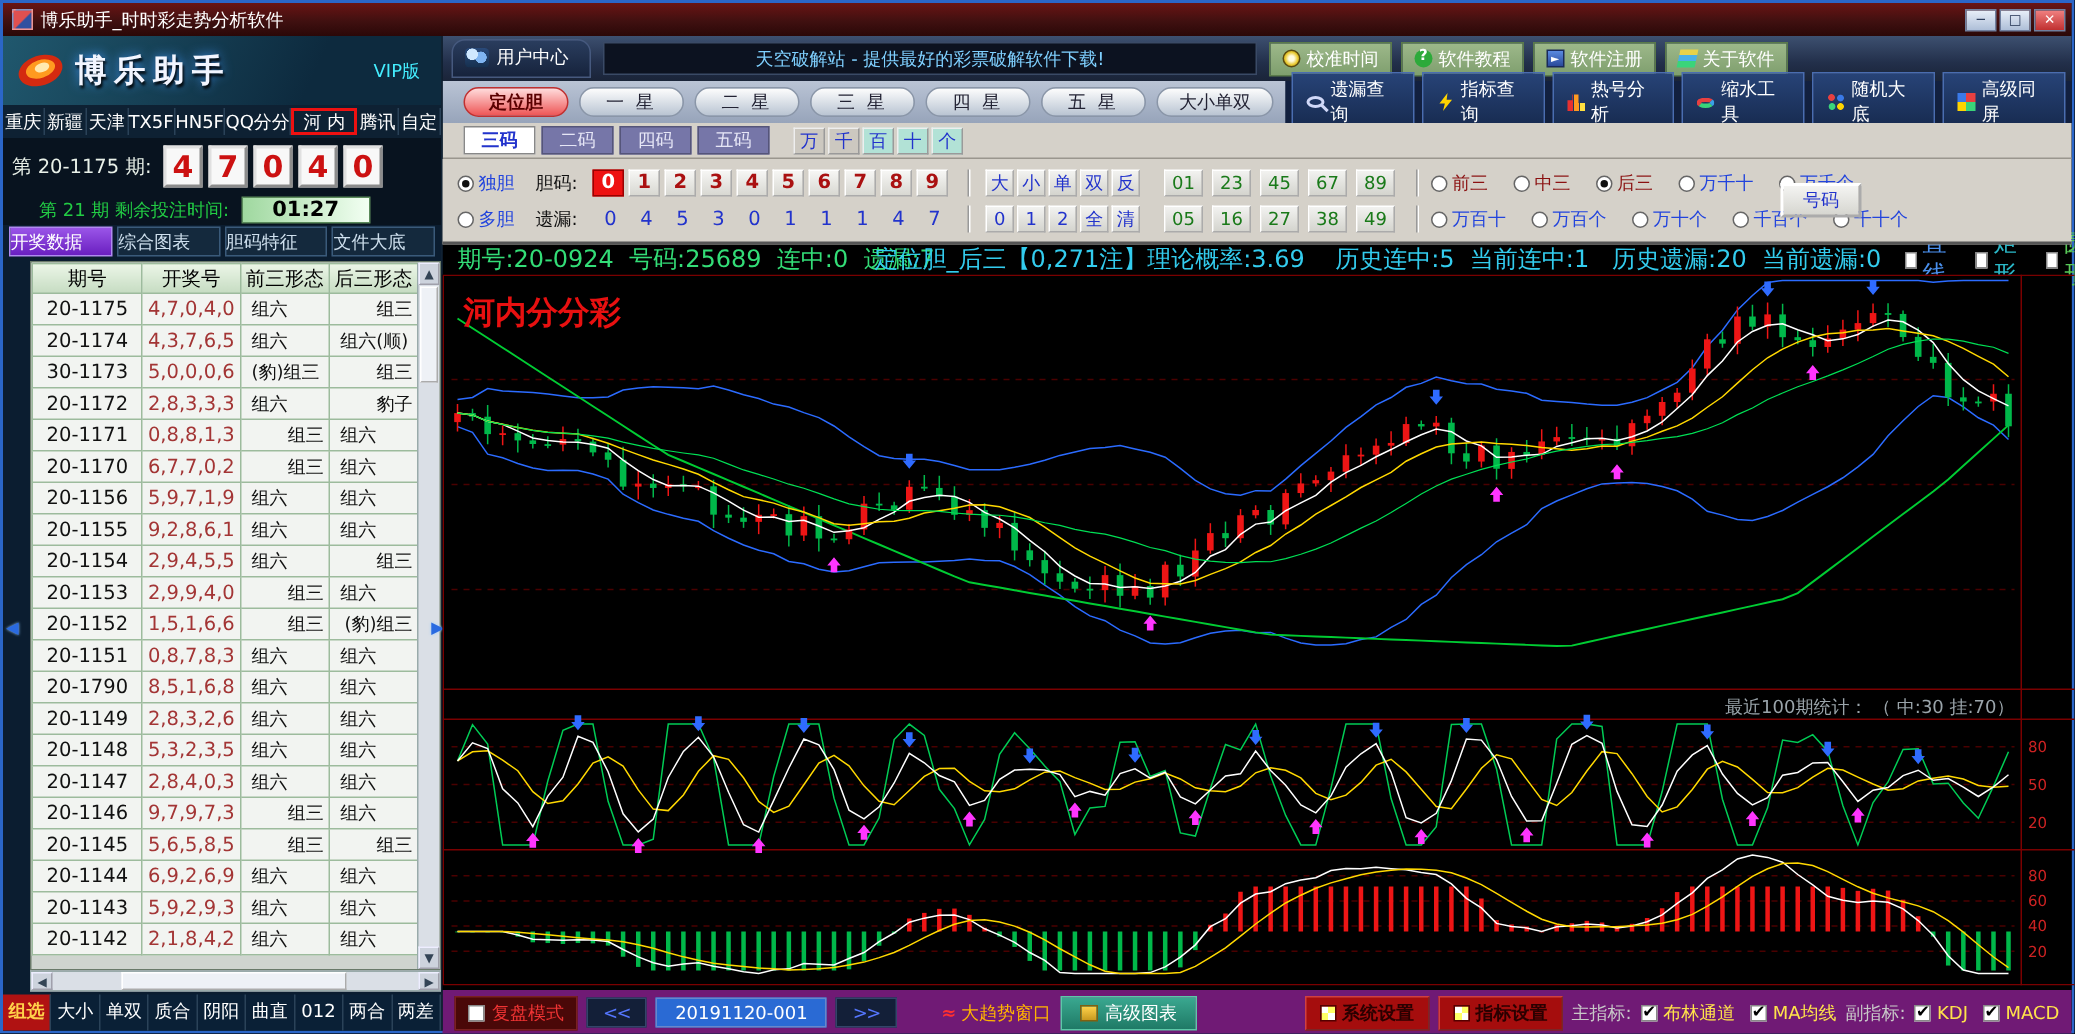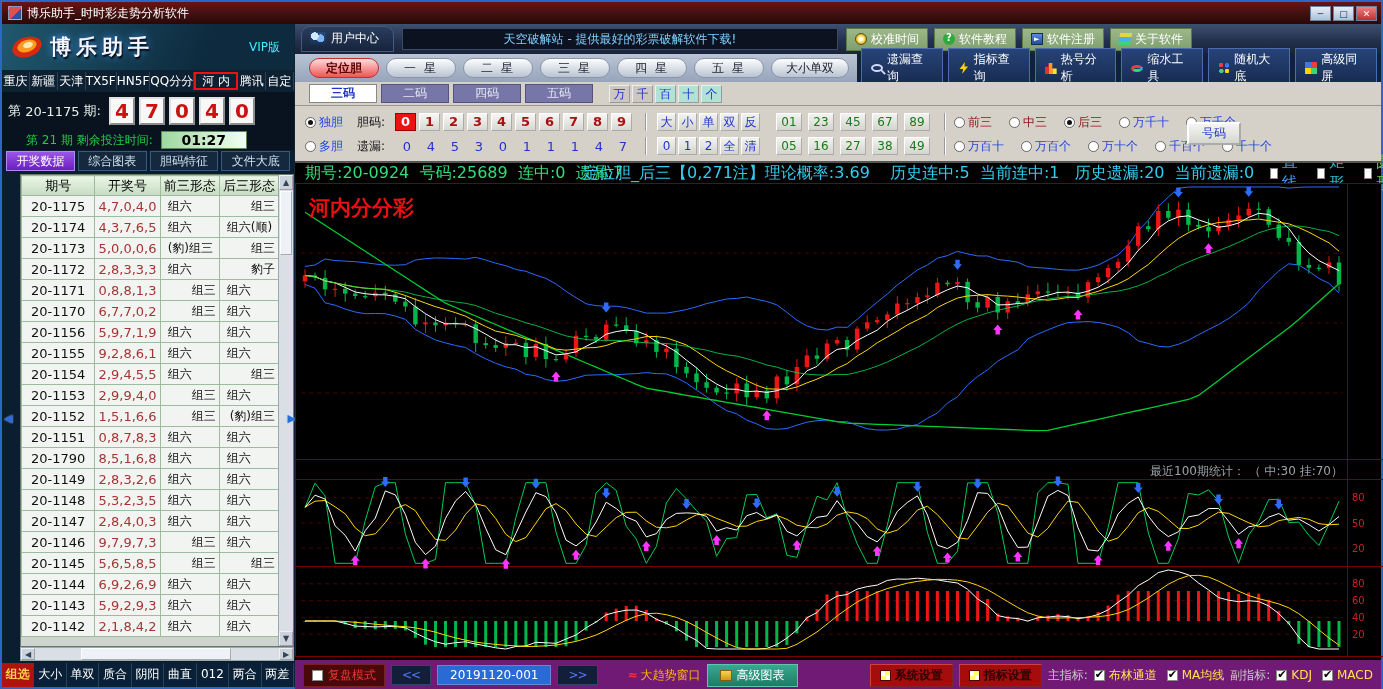--- a/index.html
+++ b/index.html
@@ -20,21 +20,21 @@
 .lotto-tabs{height:22px;background:#0e2133;display:flex;align-items:center;color:#fff}
 .ltab{flex:1;text-align:center;border-right:1px solid #2a4258;line-height:18px;cursor:pointer;white-space:nowrap;font-size:12px}
 .ltab.active{border:2px solid #ee1111;line-height:14px;flex:0 0 44px}
 .period{height:38px;background:#08131f;display:flex;align-items:center;padding:0 6px;color:#e9f1e9;font-size:13px}
 .digits{display:flex;gap:4px;margin-left:8px}
 .digit{width:26px;height:28px;background:#f8f8f8;border:2px outset #e0e0e0;color:#cc1111;font-size:20px;font-weight:bold;text-align:center;line-height:24px}
 .countdown{height:20px;display:flex;align-items:center;padding:0 6px;background:#08131f}
 .cd-label{color:#22cc44;font-size:12px;margin-left:18px}
 .cd-time{margin-left:8px;width:86px;text-align:center;background:linear-gradient(90deg,#9fd89f,#f2fff2);color:#000;font-weight:bold;font-size:14px;border:1px solid #5a8a5a}
 .view-tabs{height:22px;display:flex;gap:3px;padding:1px 4px;background:#0b1d30}
-.vtab{flex:1;text-align:center;line-height:19px;background:#14293d;border:1px solid #3a5a7a;color:#cfe0ee;cursor:pointer}
+.vtab{flex:1;text-align:left;line-height:19px;background:#14293d;border:1px solid #3a5a7a;color:#cfe0ee;cursor:pointer}
 .vtab.sel{background:linear-gradient(#9a55e8,#6a1fc0);color:#fff;border-color:#b08af0}
 .table-wrap{flex:1;position:relative;margin:2px 0 0 18px;background:#cfd4cf;overflow:hidden;border:1px solid #6a7a6a}
 .dtable{border-collapse:collapse;width:258px;table-layout:fixed;background:#f2f4f1}
 .dtable th{height:20px;background:linear-gradient(#eaf5e6,#c6dcc2);border:1px solid #9dbb9d;font-weight:normal;color:#000;font-size:13px}
 .dtable td{height:21px;border:1px solid #9dbb9d;font-size:13px;text-align:center;color:#111;overflow:hidden;white-space:nowrap}
 .dtable .c-code{color:#a33535}
 .dtable .c-form{font-size:12px;text-align:left;padding-left:7px}
 .c-blue{color:#2233cc}.c-green{color:#1f9a1f}.c-red{color:#dd2222}
 .al-r{text-align:right !important;padding-right:3px;padding-left:0 !important}
 .vscroll{position:absolute;top:0;right:0;bottom:0;width:15px;background:#dadfe6;border-left:1px solid #9aa}
@@ -56,21 +56,21 @@
 .announce{width:436px;height:22px;background:#0c1220;border:1px solid #3a4a66;color:#7fd0ff;text-align:center;line-height:20px;overflow:hidden;white-space:nowrap}
 .gbtn{display:flex;align-items:center;gap:4px;background:linear-gradient(#9db88a,#7f9f6e);border:1px solid #5a7a4a;color:#fff;padding:2px 8px;cursor:pointer}
 .starrow{height:28px;flex:0 0 28px;display:flex;align-items:center;background:#12203f}
 .modes{display:flex;align-items:center;gap:7px;padding:0 8px 0 14px;height:100%;background:linear-gradient(#bac4d5,#97a4ba)}
 .pill{width:70px;height:20px;border-radius:10px;background:linear-gradient(#fdfdfd,#b9c4d2);border:1px solid #8a96a8;color:#223;text-align:center;line-height:18px;cursor:pointer;letter-spacing:2px}
 .pill.sel{background:linear-gradient(#ffdcdc,#ee5555);border-color:#c03030;color:#5a0000;font-weight:bold;letter-spacing:0}
 .pill.wide{width:78px;letter-spacing:0}
 .tools{flex:1;display:flex;align-items:center;gap:5px;justify-content:space-evenly;padding:0 4px;height:100%;background:#12203f}
 .tbtn{display:flex;align-items:center;gap:4px;background:linear-gradient(#274377,#16294d);border:1px solid #4a6db0;color:#fff;padding:2px 9px;cursor:pointer}
 .coderow{height:24px;flex:0 0 24px;background:#d5d1c9;display:flex;align-items:center;padding-left:14px;border-bottom:1px solid #9a968e}
-.ctab{width:68px;height:19px;text-align:center;line-height:17px;background:#7676a8;border:1px solid #55557a;color:#e6e6f6;margin-right:4px;cursor:pointer}
+.ctab{width:48px;height:19px;text-align:center;line-height:17px;background:#7676a8;border:1px solid #55557a;color:#e6e6f6;margin-right:4px;cursor:pointer}
 .ctab.sel{background:#fff;color:#2233cc;border-color:#888;font-weight:bold}
 .digitsel{display:flex;gap:2px;margin-left:12px}
 .dtog{width:21px;height:18px;text-align:center;line-height:16px;color:#2233cc;background:#ccc8c0;border:1px outset #eee;cursor:pointer}
 .dtog.on{background:#b2e2d6}
 .selpanel{height:57px;flex:0 0 57px;background:#d5d1c9;position:relative;padding:4px 0 0 10px;border-bottom:2px solid #555}
 .sp-row{display:flex;align-items:center;height:24px}
 .radio{width:11px;height:11px;border-radius:50%;background:#fff;border:1px solid #666;display:inline-block;position:relative;margin-right:3px;flex:0 0 11px;cursor:pointer}
 .radio.on::after{content:"";position:absolute;inset:2px;background:#111;border-radius:50%}
 .rlab{font-size:12px;margin-right:6px}
 .bl{color:#2244dd}.dk{color:#8b1111}
@@ -202,21 +202,21 @@
               </tr>
 
               <tr>
                 <td class="c-qh">20-1174</td>
                 <td class="c-code">4,3,7,6,5</td>
                 <td class="c-form c-blue">组六</td>
                 <td class="c-form c-blue">组六(顺)</td>
               </tr>
 
               <tr>
-                <td class="c-qh">20-1173</td>
+                <td class="c-qh">30-1173</td>
                 <td class="c-code">5,0,0,0,6</td>
                 <td class="c-form c-red">(豹)组三</td>
                 <td class="c-form c-green al-r">组三</td>
               </tr>
 
               <tr>
                 <td class="c-qh">20-1172</td>
                 <td class="c-code">2,8,3,3,3</td>
                 <td class="c-form c-blue">组六</td>
                 <td class="c-form c-red al-r">豹子</td>

